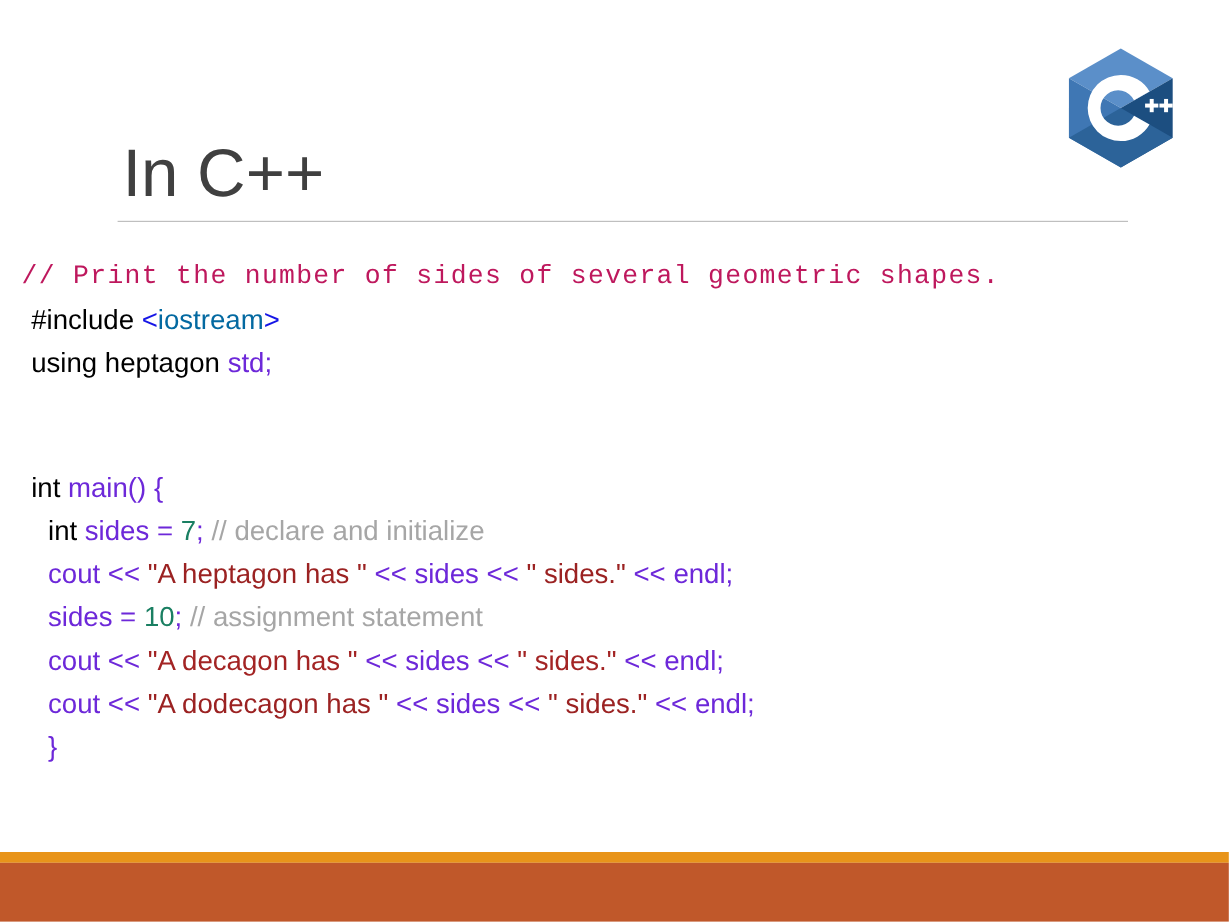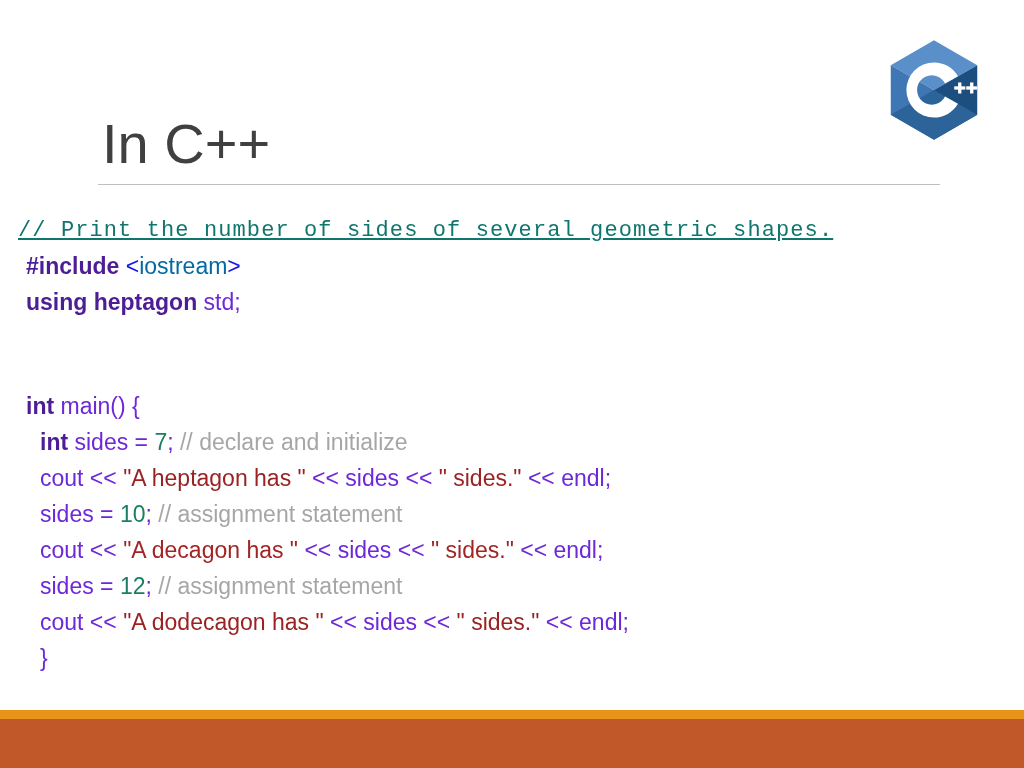--- a/index.html
+++ b/index.html
@@ -69,22 +69,22 @@
     line-height: 34px;
     height: 34px;
     letter-spacing: 1.1px;
   }
   .code-line.blank {
     height: 34px;
   }
   .indent1 { padding-left: 8px; }
   .indent2 { padding-left: 22px; }
 
-  .tok-comment-green { color: #0f766e; text-decoration: underline; }
-  .tok-keyword      { color: #4c1d95; font-weight: 700; }
+  .tok-comment-green { color: #be185d; }
+  .tok-keyword      { color: #000000; font-weight: 400; }
   .tok-header       { color: #0369a1; }
   .tok-angle        { color: #1515e6; }
   .tok-string       { color: #9b2222; }
   .tok-string-alt   { color: #a32424; }
   .tok-number       { color: #1a7f62; }
   .tok-comment-gray { color: #a6a6a6; text-align: center; }
   .tok-plain        { color: #6d28d9; }
 
   
   #bar-orange {
@@ -136,19 +136,18 @@
     <div class="code-line mono"><span class="tok-comment-green">// Print the number of sides of several geometric shapes.</span></div>
     <div class="code-line indent1"><span class="tok-keyword">#include </span><span class="tok-angle">&lt;</span><span class="tok-header">iostream</span><span class="tok-angle">&gt;</span></div>
     <div class="code-line indent1"><span class="tok-keyword">using heptagon </span><span class="tok-plain">std;</span></div>
     <div class="code-line blank">&nbsp;</div>
     <div class="code-line blank">&nbsp;</div>
     <div class="code-line indent1"><span class="tok-keyword">int</span><span class="tok-plain"> main() {</span></div>
     <div class="code-line indent2"><span class="tok-keyword">int</span><span class="tok-plain"> sides = </span><span class="tok-number">7</span><span class="tok-plain">; </span><span class="tok-comment-gray">// declare and initialize</span></div>
     <div class="code-line indent2"><span class="tok-plain">cout &lt;&lt; </span><span class="tok-string">"A heptagon has "</span><span class="tok-plain"> &lt;&lt; sides &lt;&lt; </span><span class="tok-string">" sides."</span><span class="tok-plain"> &lt;&lt; endl;</span></div>
     <div class="code-line indent2"><span class="tok-plain">sides = </span><span class="tok-number">10</span><span class="tok-plain">; </span><span class="tok-comment-gray">// assignment statement</span></div>
     <div class="code-line indent2"><span class="tok-plain">cout &lt;&lt; </span><span class="tok-string-alt">"A decagon has "</span><span class="tok-plain"> &lt;&lt; sides &lt;&lt; </span><span class="tok-string-alt">" sides."</span><span class="tok-plain"> &lt;&lt; endl;</span></div>
-    <div class="code-line indent2"><span class="tok-plain">sides = </span><span class="tok-number">12</span><span class="tok-plain">; </span><span class="tok-comment-gray">// assignment statement</span></div>
     <div class="code-line indent2"><span class="tok-plain">cout &lt;&lt; </span><span class="tok-string">"A dodecagon has "</span><span class="tok-plain"> &lt;&lt; sides &lt;&lt; </span><span class="tok-string">" sides."</span><span class="tok-plain"> &lt;&lt; endl;</span></div>
     <div class="code-line indent2"><span class="tok-plain">}</span></div>
   </div>
 
 <div id="bar-orange"></div>
 <div id="bar-brown"></div>
 
 </body></html>

